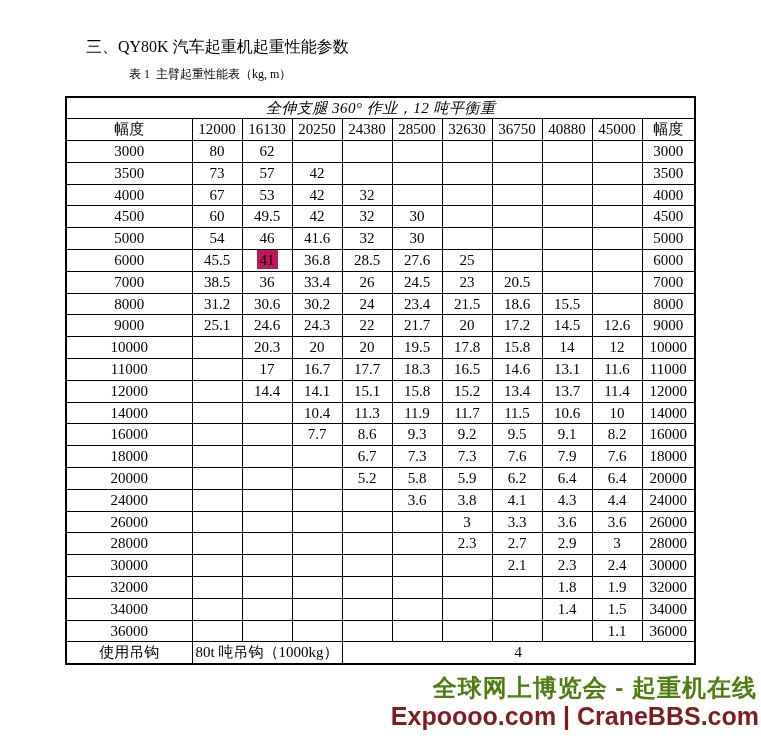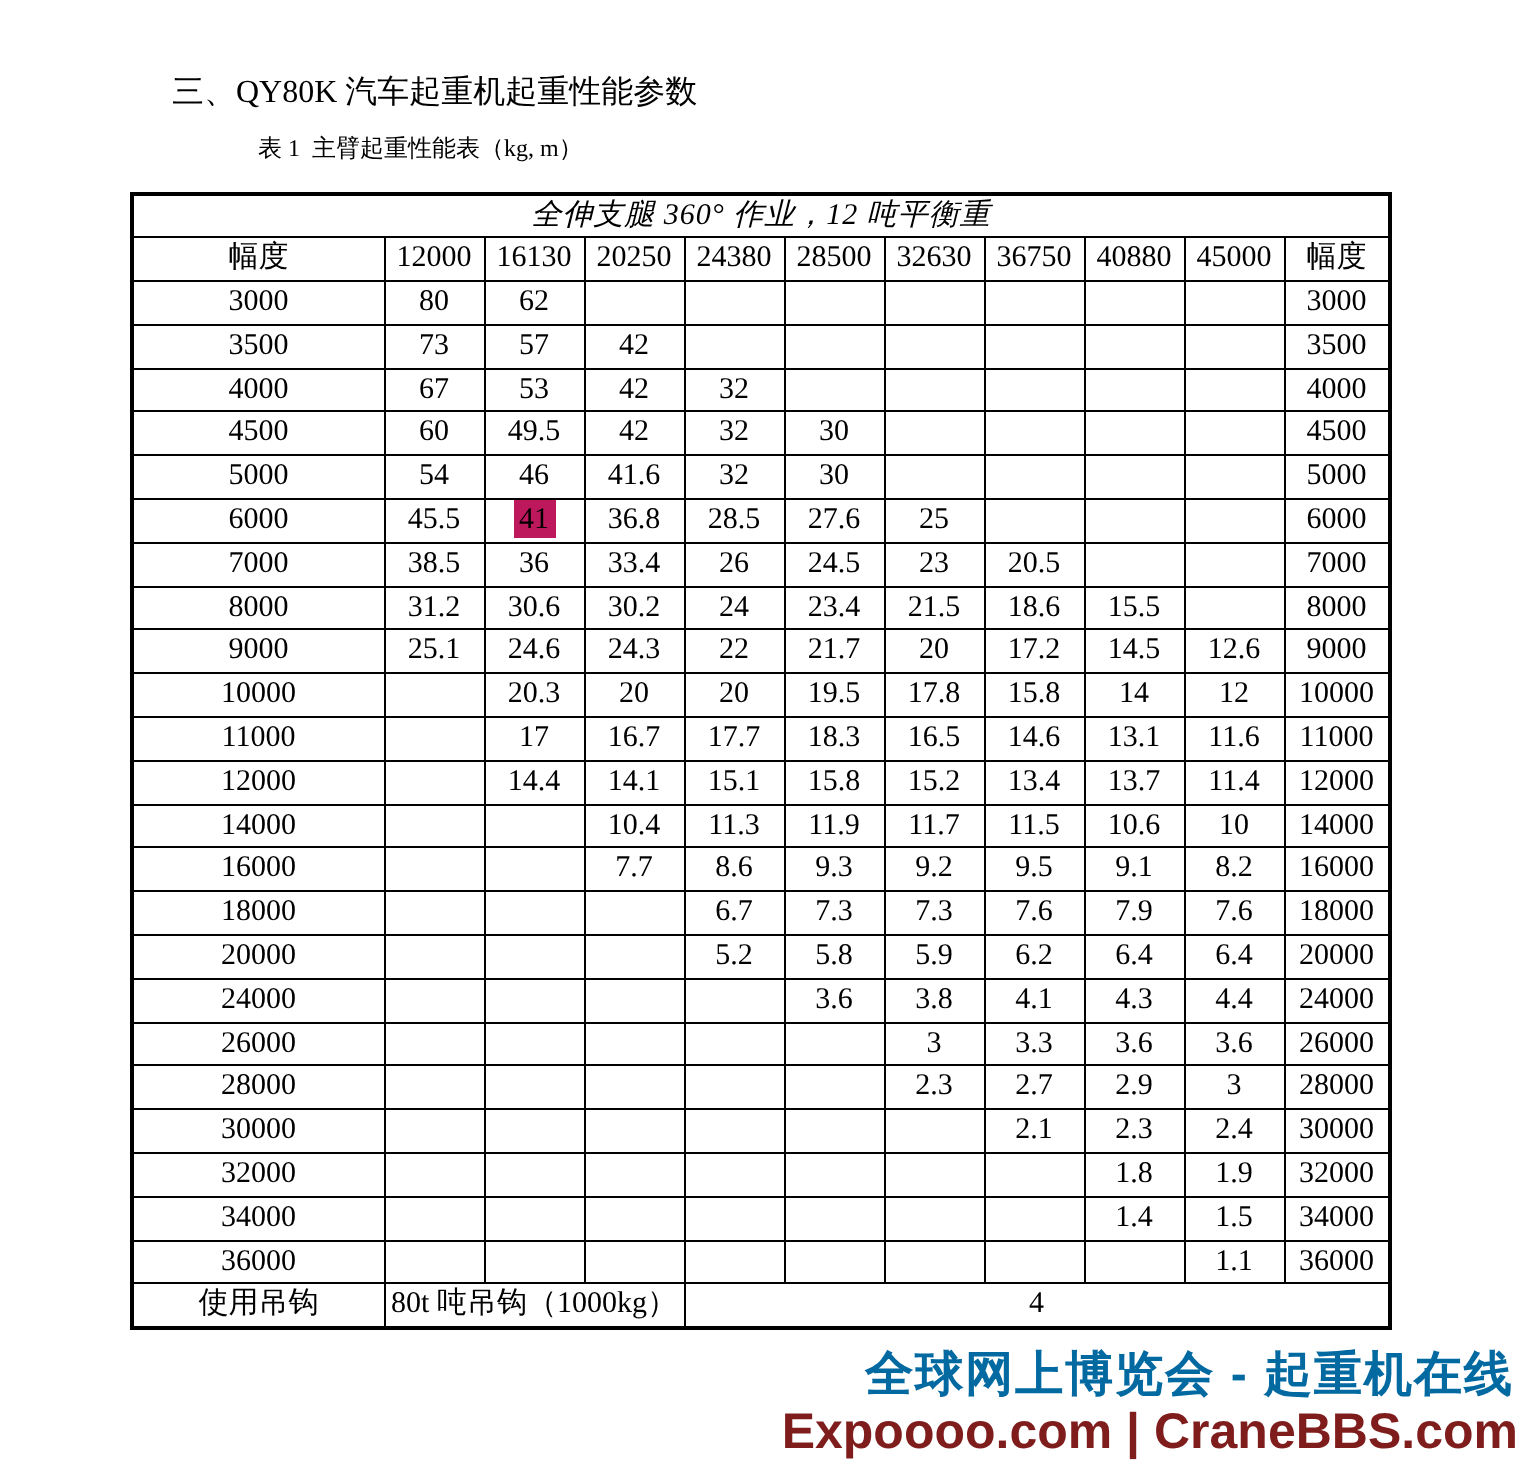--- a/index.html
+++ b/index.html
@@ -56,21 +56,21 @@
   .watermark-cn {
     position: absolute;
     top: 674px;
     right: 4px;
     z-index: 5;
     font-family: "Liberation Sans", "DejaVu Sans", sans-serif;
     font-weight: 700;
     font-size: 24px;
     line-height: 28px;
     letter-spacing: 1px;
-    color: #0369a1;
+    color: #4d7c0f;
     white-space: pre;
   }
   .watermark-en {
     position: absolute;
     top: 701px;
     right: 2px;
     z-index: 5;
     font-family: "Liberation Sans", "DejaVu Sans", sans-serif;
     font-weight: 700;
     font-size: 25px;

